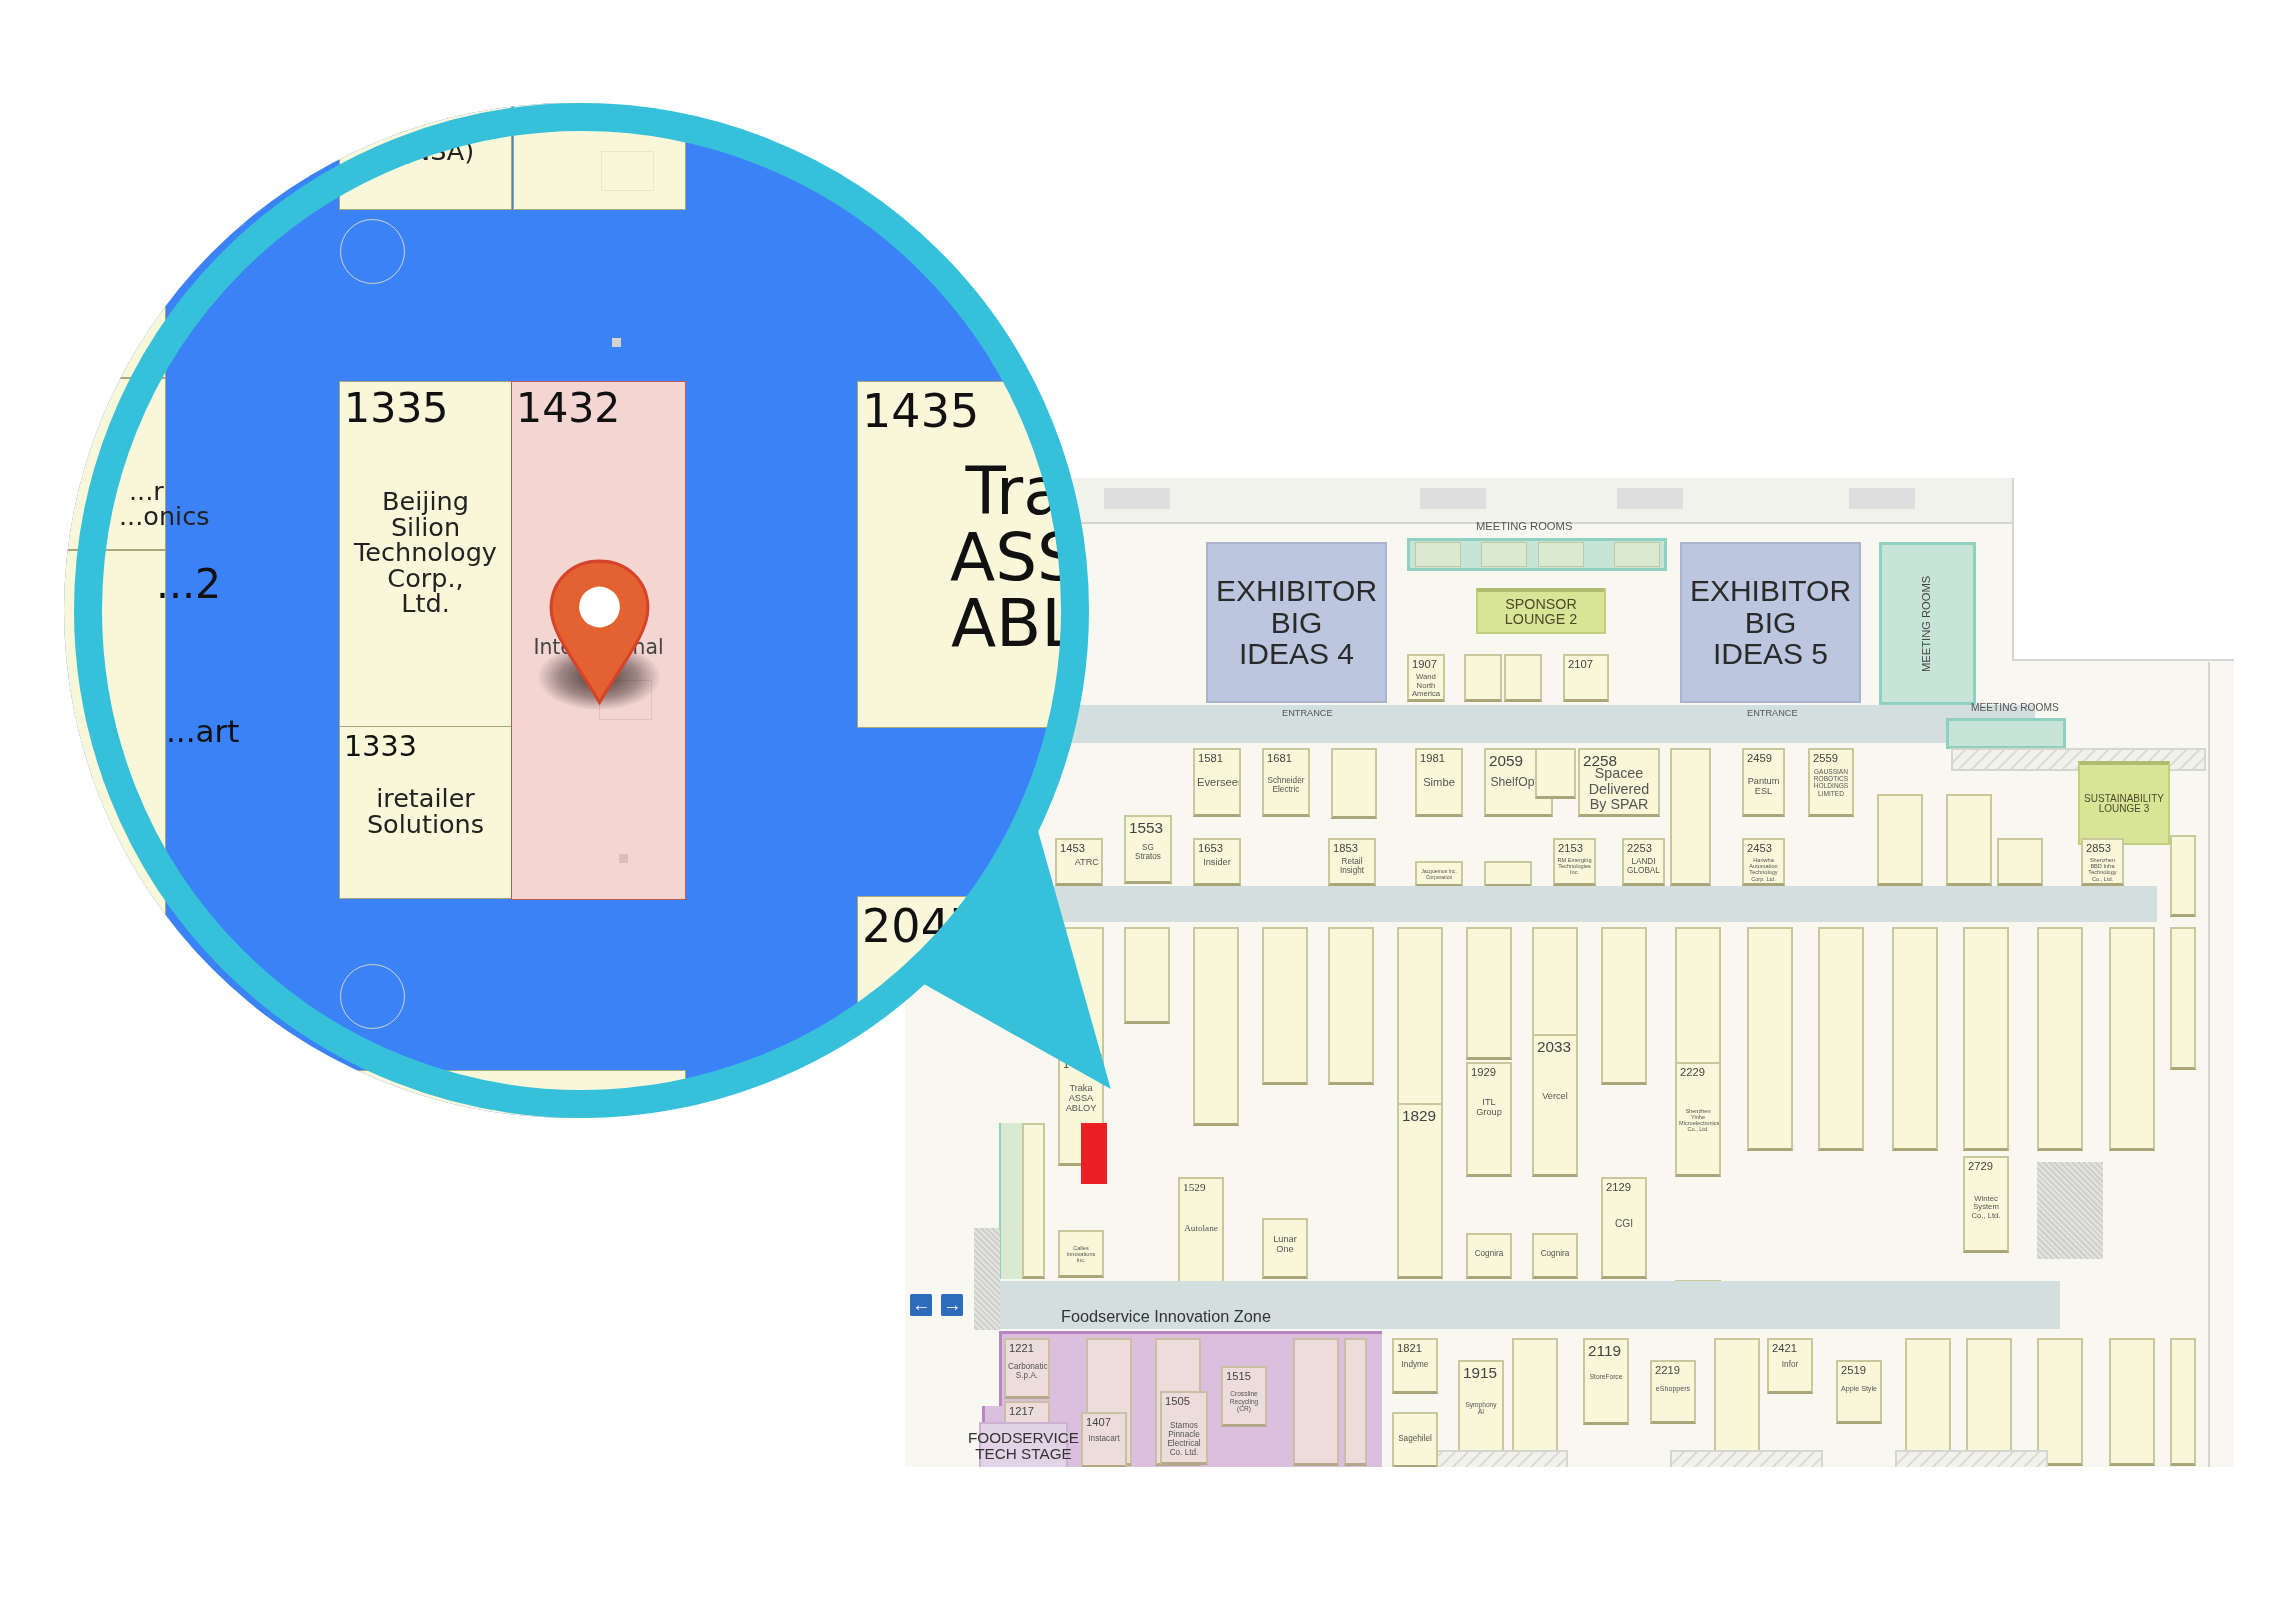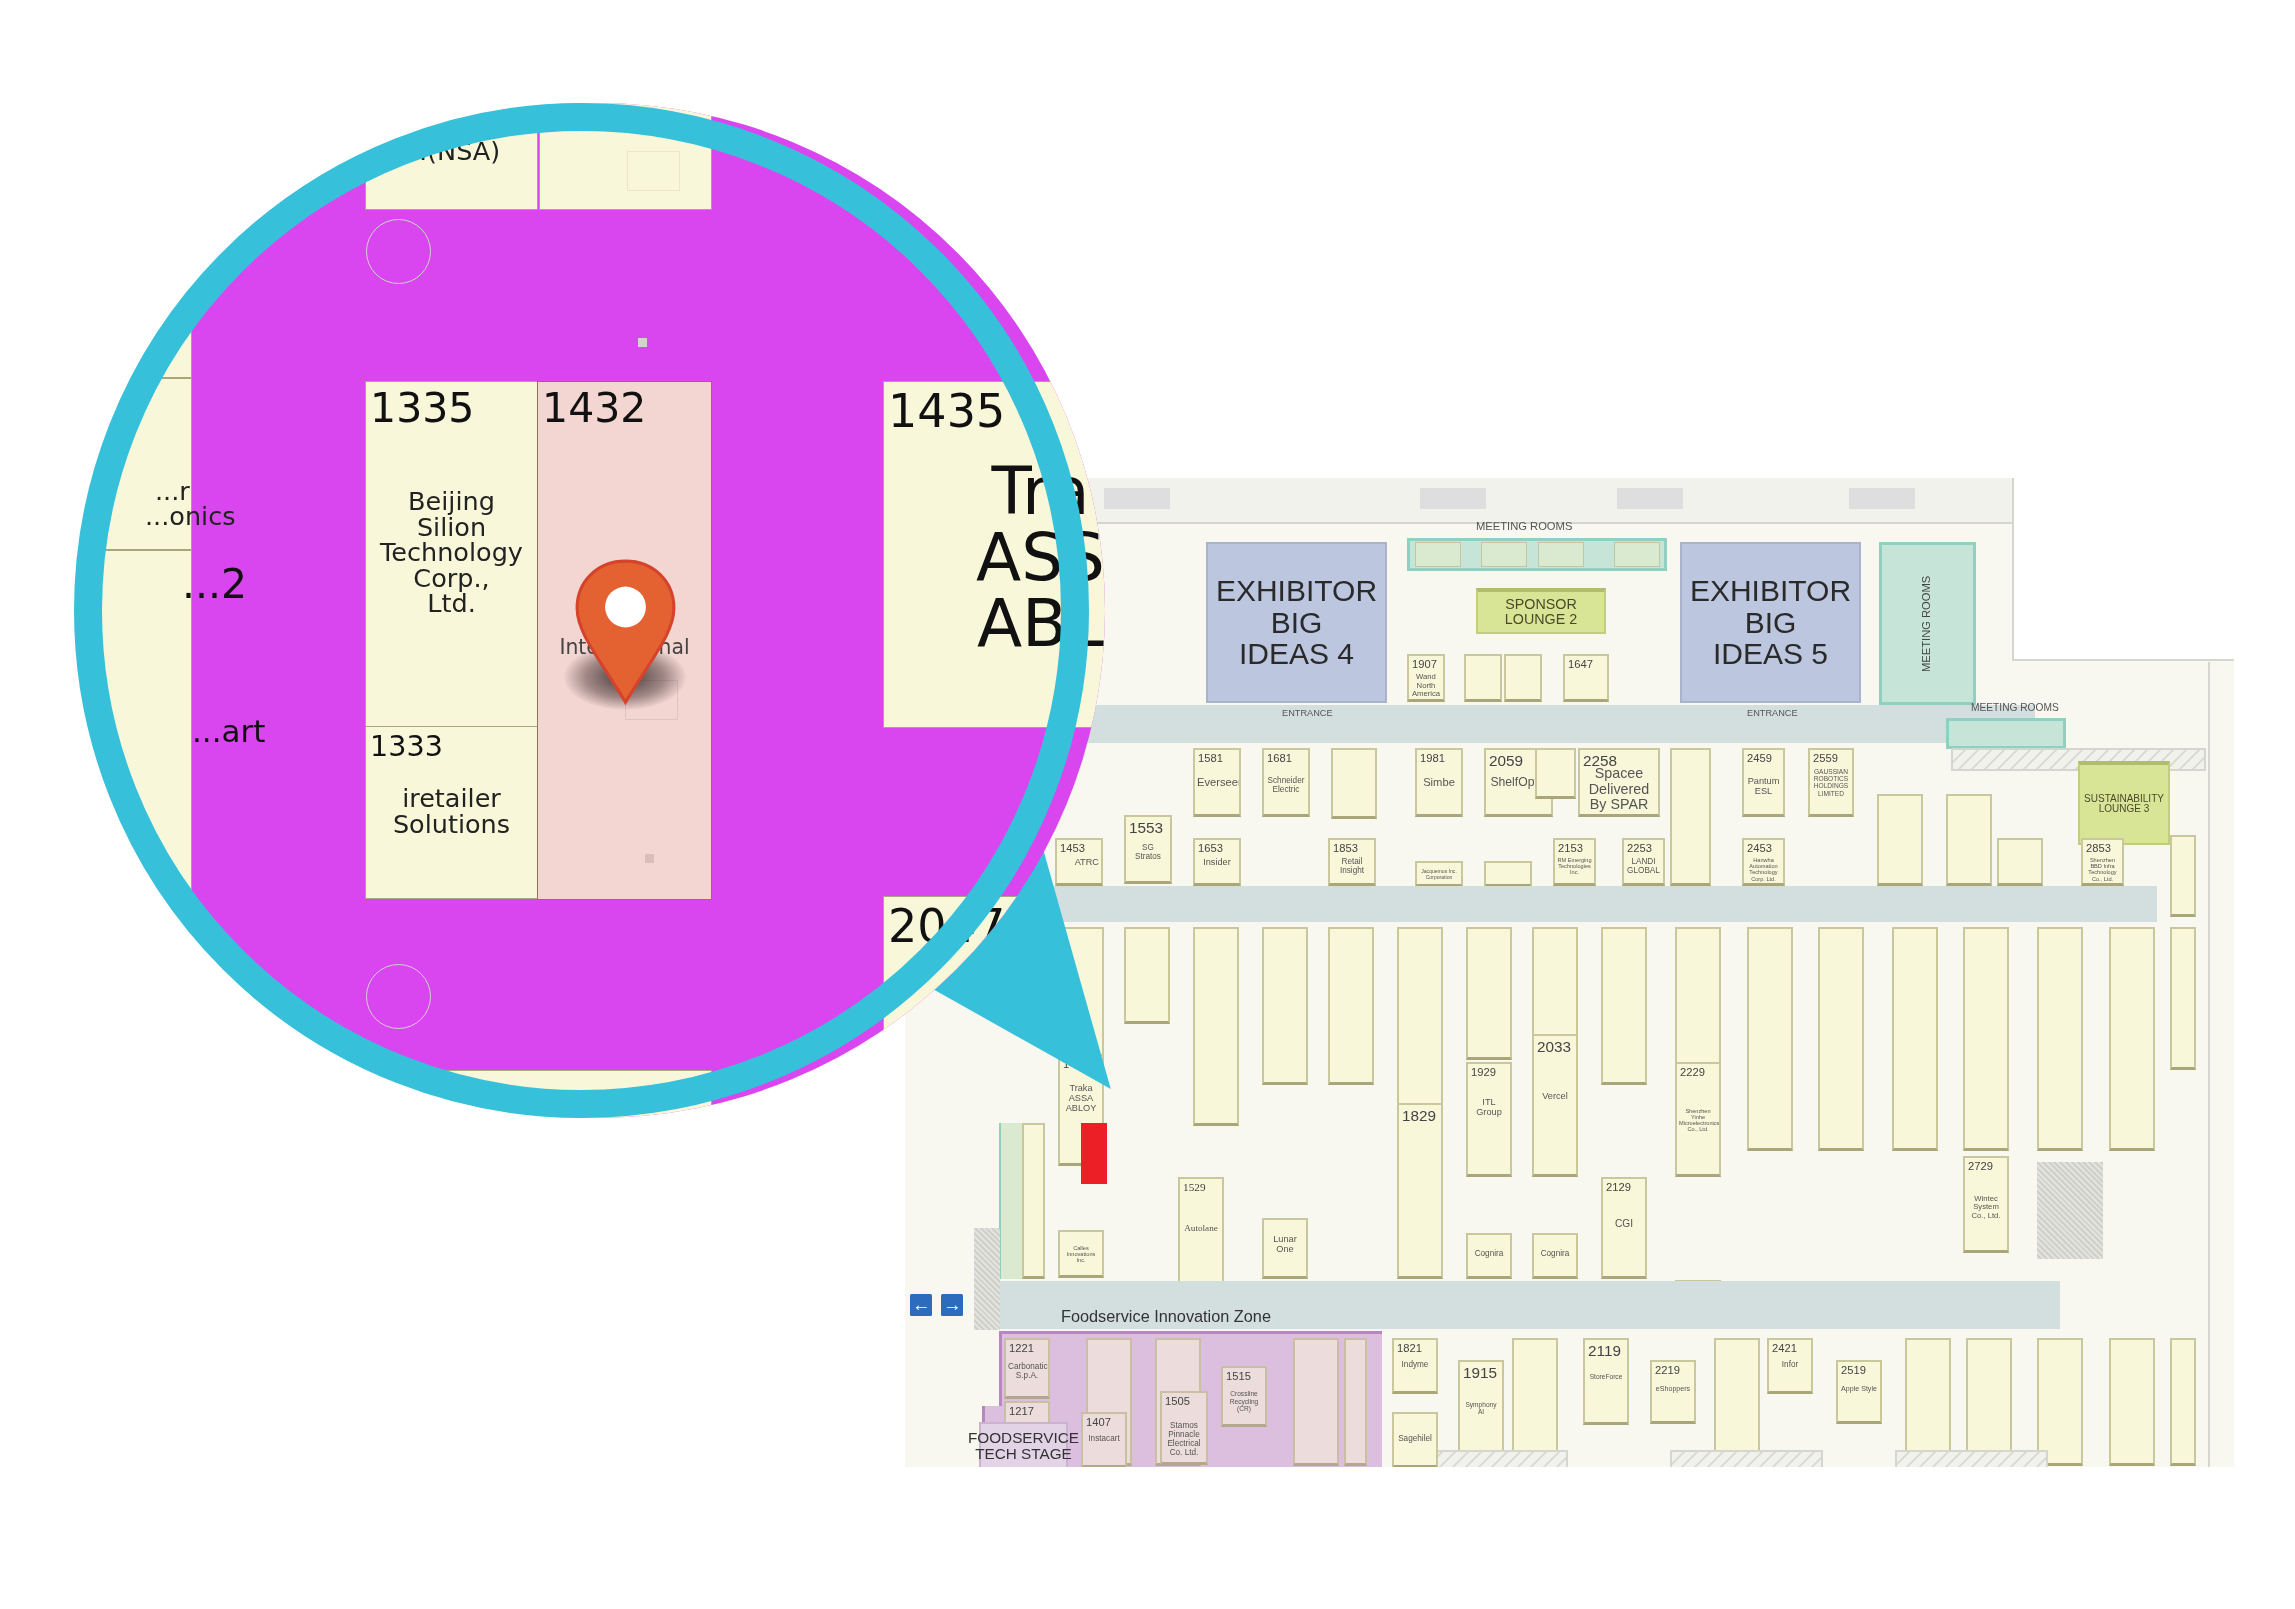--- a/index.html
+++ b/index.html
@@ -20,21 +20,21 @@
   .lounge{background:#d9e596;border:2px solid #c1cd7f;border-top-width:4.1px;border-top-color:#b0bc70;color:#4a4a2a;font-size:15.3px;}
   .meeting{background:#c6e4d8;border:3.1px solid #8fd0c0;}
   .mroom{position:absolute;box-sizing:border-box;background:#d9ead0;border:1.5px solid #c4c79e;}
   .label{position:absolute;color:#555;white-space:nowrap;}
   .hatch{position:absolute;box-sizing:border-box;border:2px solid #d6d6d0;background:repeating-linear-gradient(135deg,#f2f2ec 0 7.1px,#dcdcd5 7.1px 9.2px);}
   .fs-zone{position:absolute;background:#dcbfdf;border-top:3.1px solid #b886c0;border-left:3.1px solid #b886c0;}
   .stage{position:absolute;box-sizing:border-box;background:#e2d3e6;border:2px solid #c9b3cf;display:flex;align-items:center;justify-content:center;text-align:center;font-size:15.3px;color:#333;line-height:1.05;}
   .sel-booth{position:absolute;background:#ec1e26;}
   .navbtn{position:absolute;width:22.4px;height:22.4px;background:#2d6bbd;border-radius:1.5px;color:#fff;font-size:18.4px;line-height:21.4px;text-align:center;font-weight:bold;}
   
-  #magnifier{position:absolute;left:90px;top:103px;width:1015px;height:1015px;border-radius:50%;overflow:hidden;background:#d946ef;}
+  #magnifier{position:absolute;left:64px;top:103px;width:1015px;height:1015px;border-radius:50%;overflow:hidden;background:#3b82f6;}
   #mag-ring{position:absolute;left:74px;top:103px;width:1015px;height:1015px;border-radius:50%;box-sizing:border-box;border:28.6px solid #37c0da;pointer-events:none;}
   .mbooth{position:absolute;box-sizing:border-box;background:#f8f7d9;border:1.5px solid #a9a77a;}
   .mnum{position:absolute;left:4.1px;top:2px;font-size:41px;color:#111;font-family:"DejaVu Sans",sans-serif;}
   .mname{position:absolute;left:0;right:0;text-align:center;font-size:25.5px;color:#222;line-height:1.0;font-family:"DejaVu Sans",sans-serif;}
   .mpillar{position:absolute;width:65px;height:65px;border:1.5px solid #d2d2cc;border-radius:50%;box-sizing:border-box;}
   .mdot{position:absolute;width:9.2px;height:9.2px;background:#d4d4cc;}
 </style>
 </head>
 <body>
 
@@ -86,21 +86,21 @@
   <div class="booth" style="left:18px;top:176px;width:107px;height:48px;">
       <div class="nm" style="top:18%;font-size:9.7px;">Ocado Intelligent Automation</div>
     </div>
   <div class="booth" style="left:502px;top:176px;width:38px;height:48px;">
       <div class="num">1907</div>
       <div class="nm" style="font-size:7.7px;">Wand North America</div>
     </div>
   <div class="booth" style="left:559px;top:176px;width:38px;height:48px;"></div>
   <div class="booth" style="left:599px;top:176px;width:38px;height:48px;"></div>
   <div class="booth" style="left:658px;top:176px;width:46px;height:48px;">
-      <div class="num">1647</div>
+      <div class="num">2107</div>
     </div>
 
   <div class="aisle" style="left:0;top:227px;width:1130px;height:38px;"></div>
   <div class="label" style="left:377px;top:230px;font-size:9.2px;">ENTRANCE</div>
   <div class="label" style="left:842px;top:230px;font-size:9.2px;">ENTRANCE</div>
   <div class="label" style="left:1066px;top:224px;font-size:10.2px;">MEETING ROOMS</div>
   <div class="feature meeting" style="left:1041px;top:240px;width:120px;height:31px;"></div>
   <div class="hatch" style="left:1046px;top:270px;width:255px;height:23px;"></div>
   <div class="feature lounge" style="left:1173px;top:250px;width:92px;height:84px;font-size:10px;margin-top:33px;">SUSTAINABILITY LOUNGE 3</div>
 

